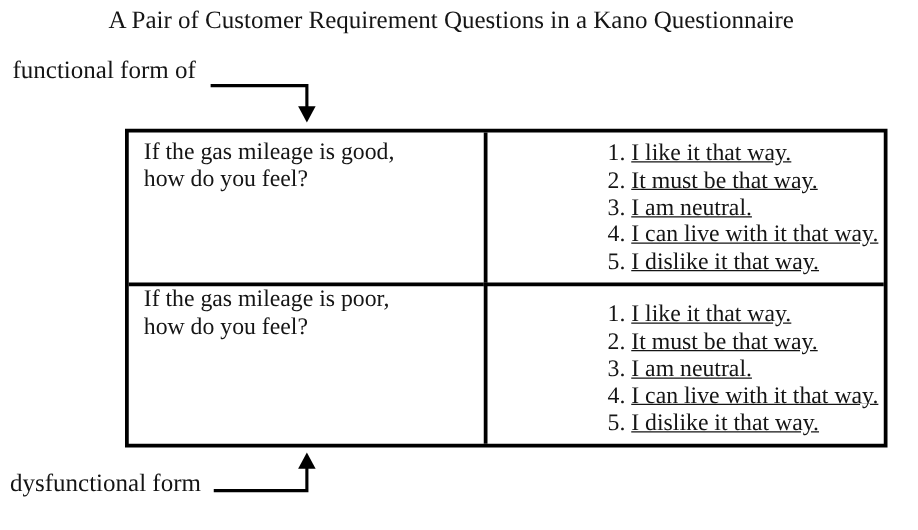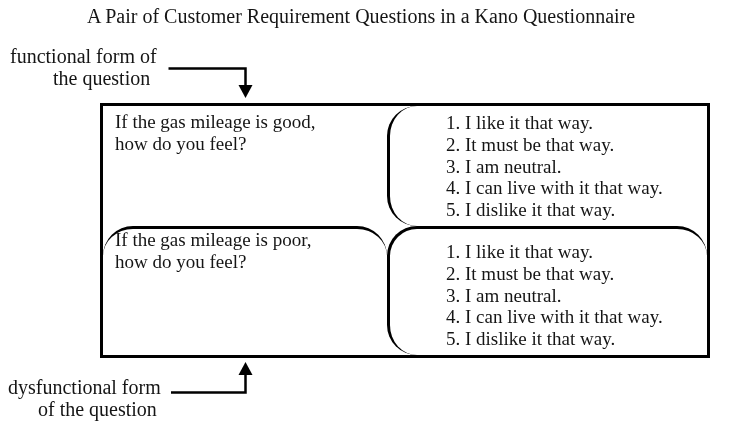--- a/index.html
+++ b/index.html
@@ -39,47 +39,47 @@
   .kano-table {
     position: absolute;
     left: 100px; top: 103px;
     width: 610px; height: 255px;
     border: 3px solid #000;
     display: grid;
     grid-template-columns: 284px 1fr;
     grid-template-rows: 120px 1fr;
     background: #fff;
   }
-  .cell { overflow: hidden; border-radius: 30px; }
+  .cell { overflow: hidden; }
   .cell.opts { border-left: 3px solid #000; }
   .cell.r2 { border-top: 3px solid #000; }
   .cell.q { font-size: 19px; line-height: 22px; padding-left: 12px; padding-right: 8px; }
   .cell.q.r1 { padding-top: 5px; }
   .cell.q.r2 { }
   .cell.opts.r1 { padding-top: 6px; }
   .cell.opts.r2 { padding-top: 12px; }
   .cell.opts ol {
     margin: 0;
-    padding-left: 75px;
+    padding-left: 115px;
     font-size: 19px;
+    text-decoration: underline;
   }
   .cell.opts li {
     line-height: 21.8px;
   }
 </style>
 </head>
 <body>
 
 <div class="figure">
 
   <div class="title">A Pair of Customer Requirement Questions in a Kano Questionnaire</div>
 
   <div class="ann ann-top">
     <div class="l1">functional form of</div>
-    <div class="l2">the question</div>
   </div>
 
   <svg class="overlay" width="734" height="424" viewBox="0 0 734 424">
     <path d="M168.5 68.5 L245.5 68.5 L245.5 86" fill="none" stroke="#000" stroke-width="2.5"></path>
     <polygon points="238.5,85 252.5,85 245.5,98" fill="#000"></polygon>
     <path d="M171 392.5 L245.5 392.5 L245.5 374" fill="none" stroke="#000" stroke-width="2.5"></path>
     <polygon points="238.5,375 252.5,375 245.5,362" fill="#000"></polygon>
   </svg>
 
   <div class="kano-table">
@@ -111,16 +111,15 @@
         <li>I am neutral.</li>
         <li>I can live with it that way.</li>
         <li>I dislike it that way.</li>
       </ol>
     </div>
 
   </div>
 
   <div class="ann ann-bottom">
     <div class="l1">dysfunctional form</div>
-    <div class="l2">of the question</div>
   </div>
 
 </div>
 
 </body></html>

